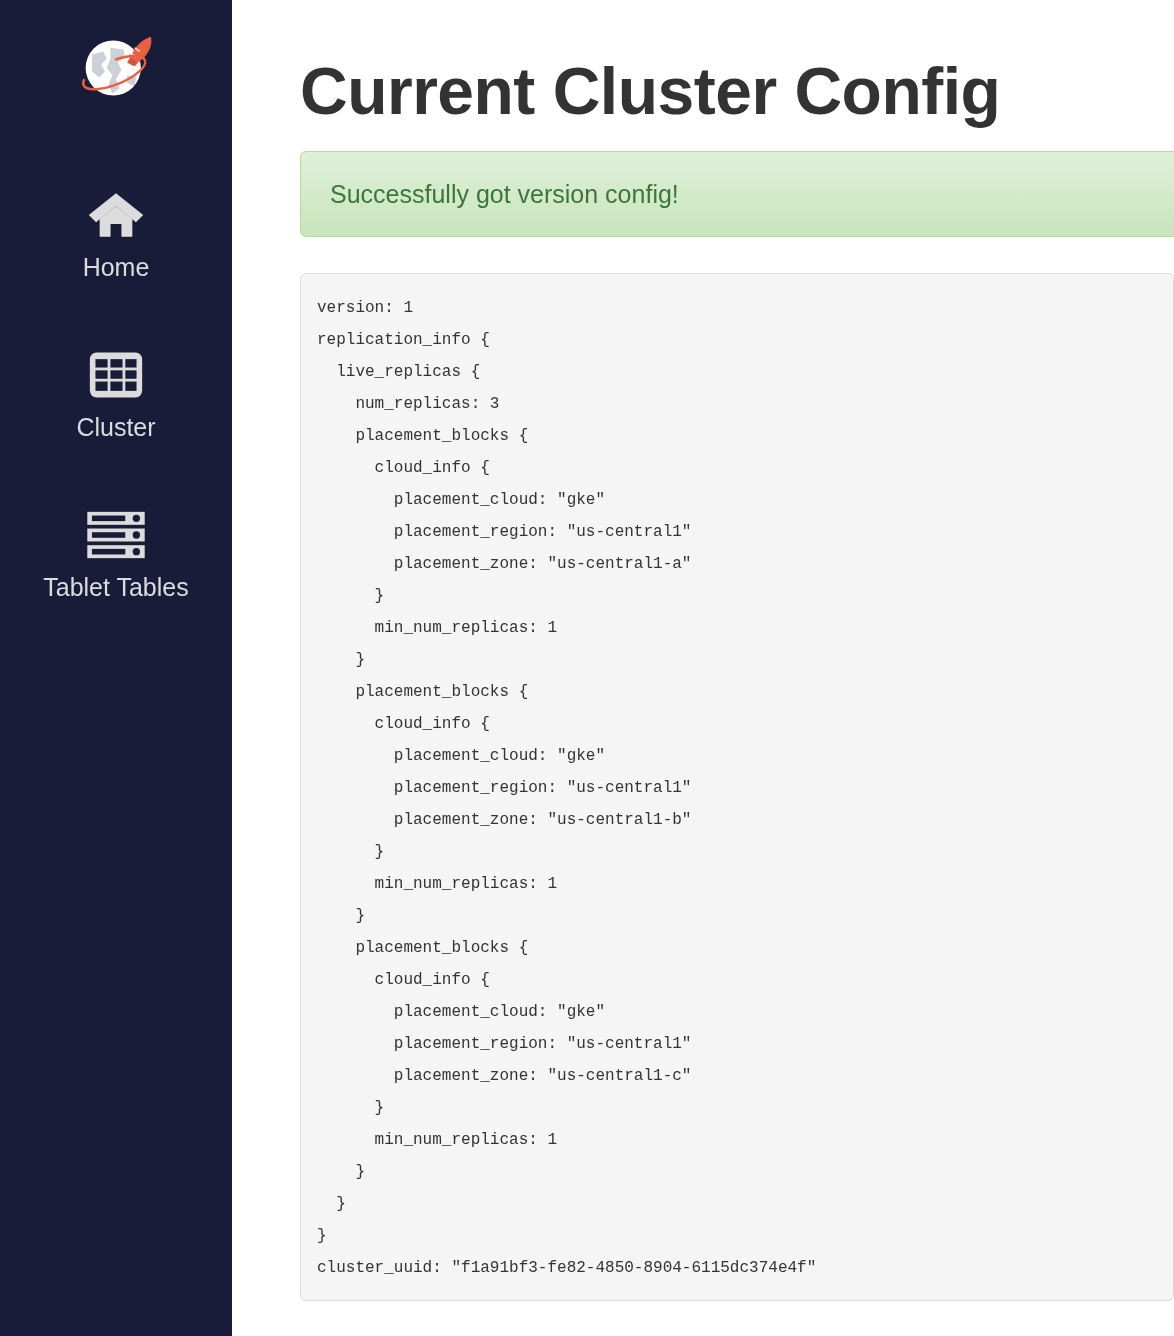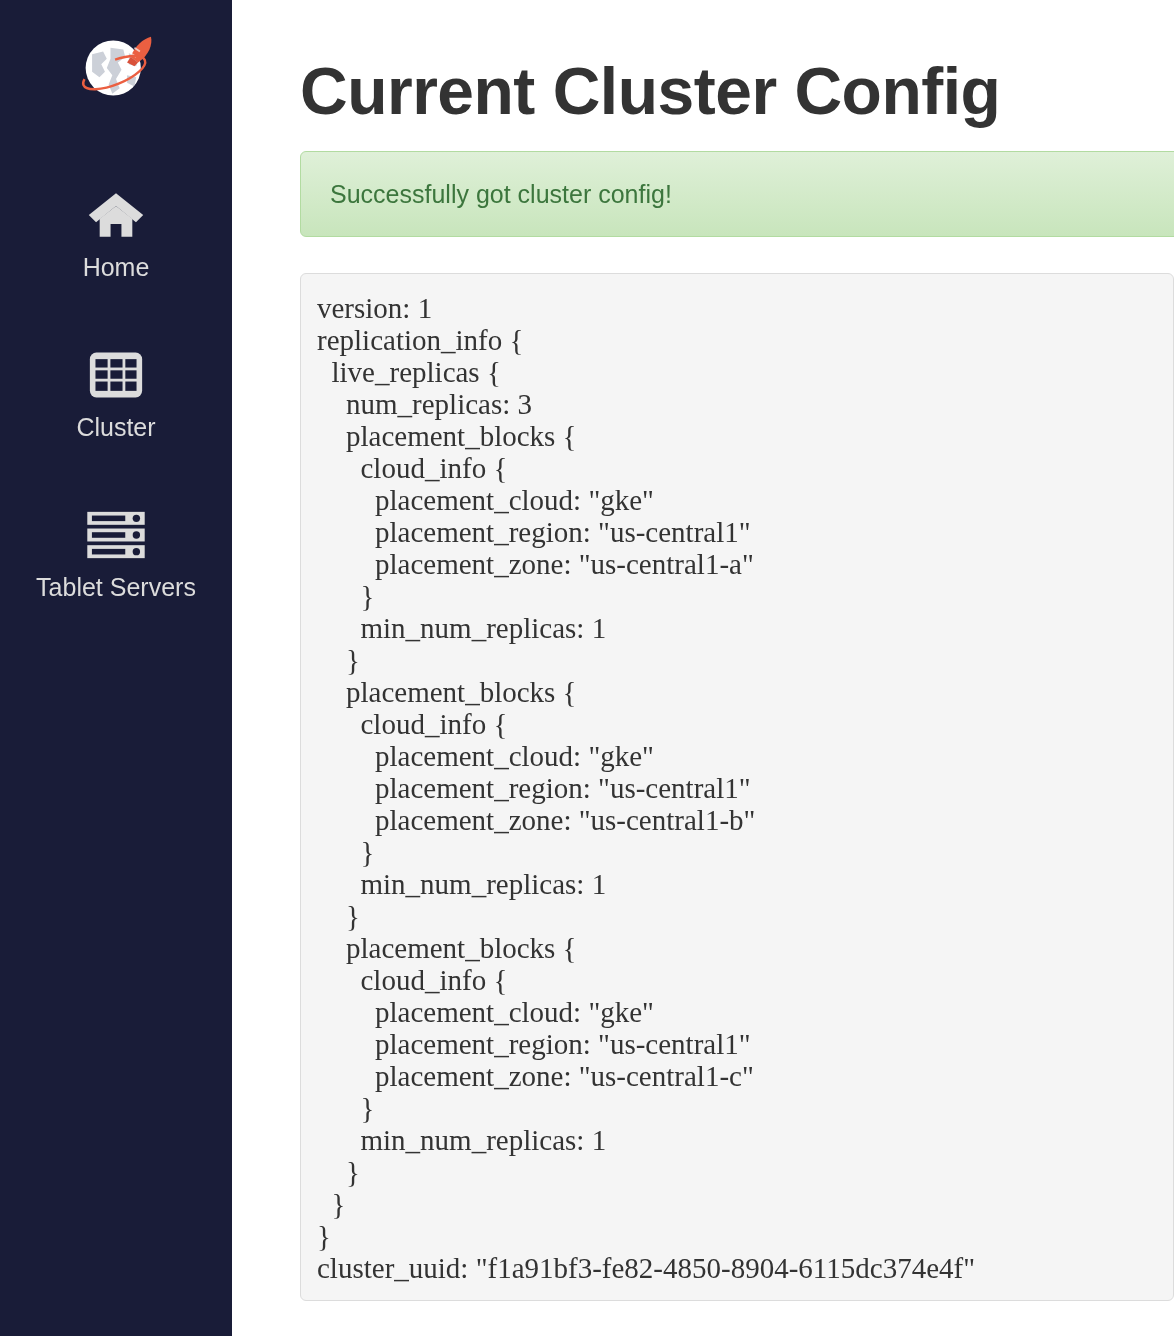--- a/index.html
+++ b/index.html
@@ -99,22 +99,22 @@
     margin-right: 0px;
     background: #f5f5f5;
     border: 1px solid #dcdcdc;
     border-radius: 6px;
     padding: 18px 16px 16px 16px;
     height: 1028px;
     overflow: hidden;
   }
   .code-panel pre {
     margin: 0;
-    font-family: Liberation Serif, serif;
-    font-size: 29px;
+    font-family: Liberation Mono, monospace;
+    font-size: 16px;
     line-height: 32px;
     color: #333333;
     white-space: pre;
     letter-spacing: 0px;
   }
 </style>
 </head>
 <body>
 
 <div class="app">
@@ -183,32 +183,32 @@
             <circle cx="55" cy="9" r="4" fill="#191c38"></circle>
             <rect x="2" y="20" width="62" height="14" fill="#dcdcdc"></rect>
             <rect x="7" y="24" width="36" height="6" fill="#191c38"></rect>
             <circle cx="55" cy="27" r="4" fill="#191c38"></circle>
             <rect x="2" y="38" width="62" height="14" fill="#dcdcdc"></rect>
             <rect x="7" y="42" width="36" height="6" fill="#191c38"></rect>
             <circle cx="55" cy="45" r="4" fill="#191c38"></circle>
           </g>
         </svg>
       </span>
-      <span class="nav-label">Tablet Servers</span>
+      <span class="nav-label">Tablet Tables</span>
     </a>
 
 
   </nav>
 
   <main class="main">
 
     <h1 class="page-title">Current Cluster Config</h1>
 
     <div class="alert-success">
-      <span>Successfully got cluster config!</span>
+      <span>Successfully got version config!</span>
     </div>
 
     <div class="code-panel">
       <pre>version: 1
 replication_info {
   live_replicas {
     num_replicas: 3
     placement_blocks {
       cloud_info {
         placement_cloud: "gke"

